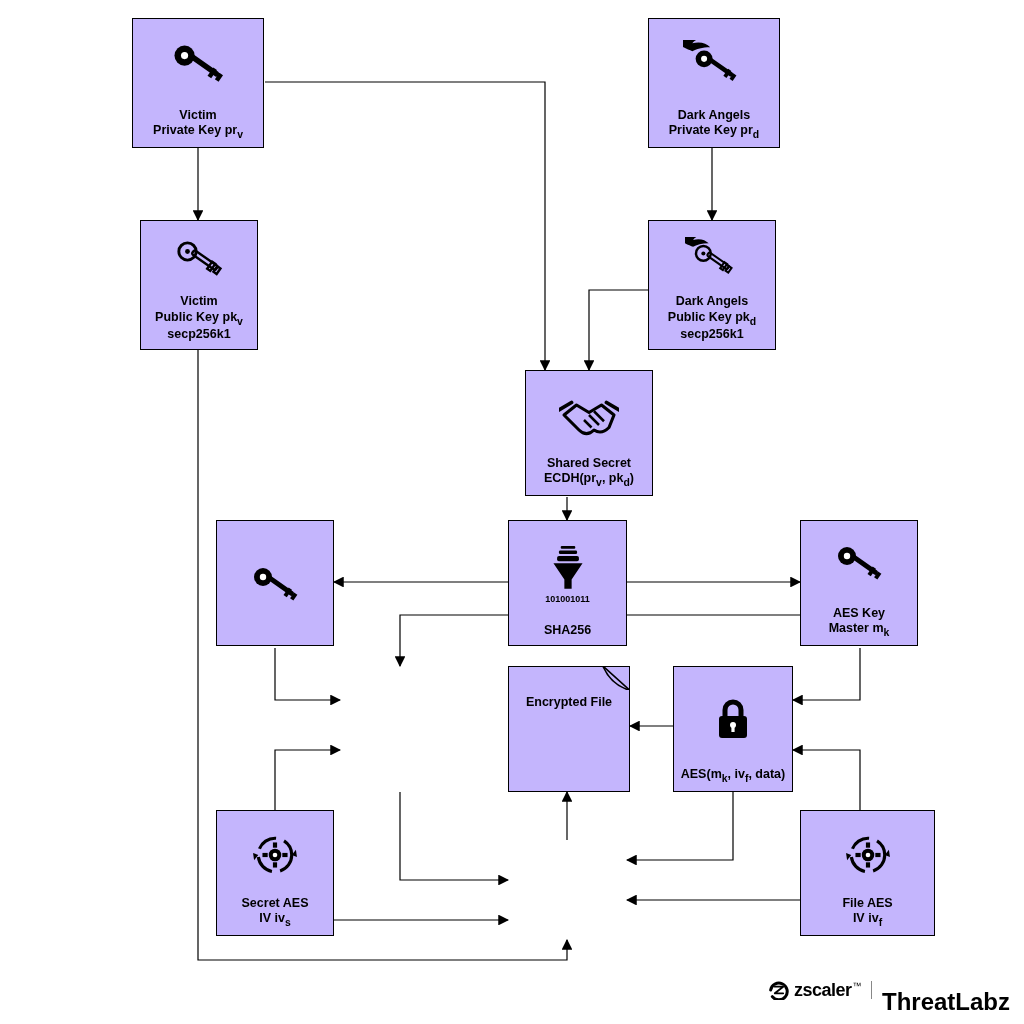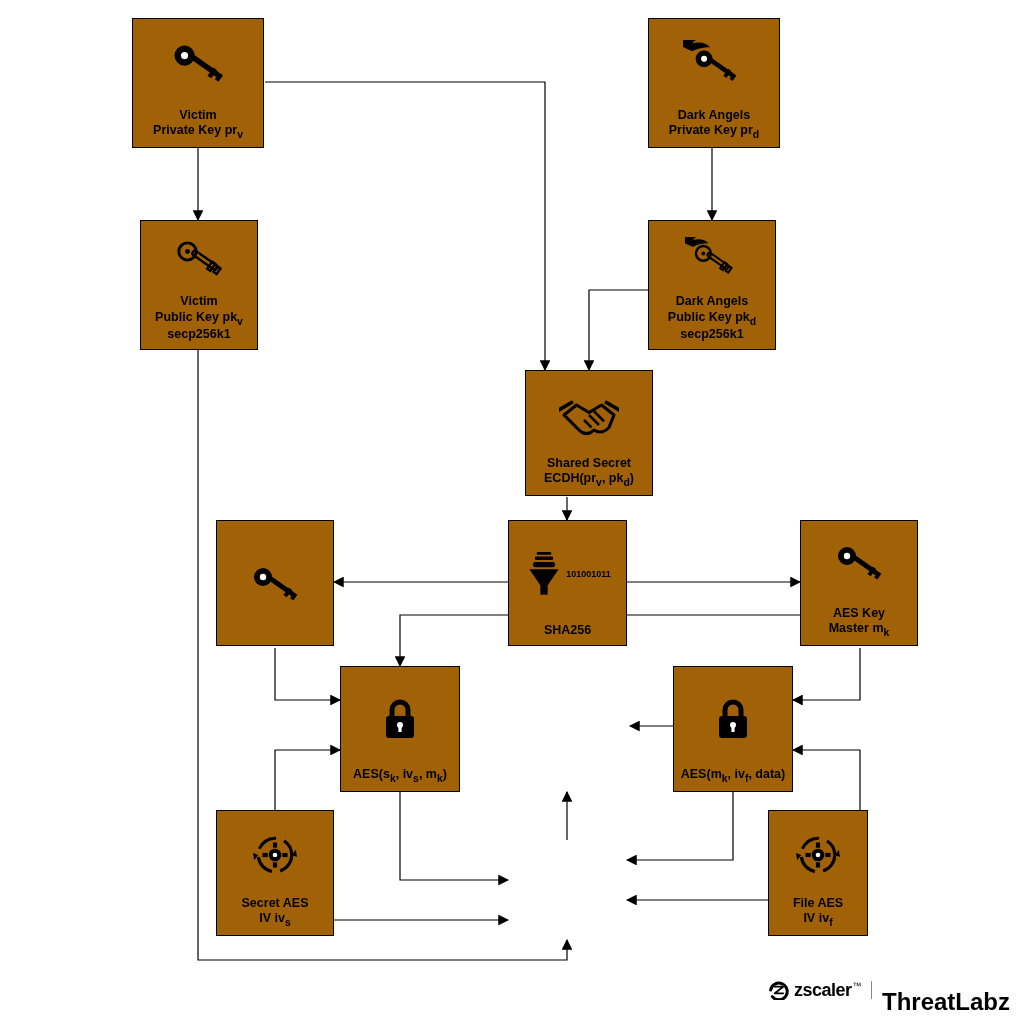--- a/index.html
+++ b/index.html
@@ -1,17 +1,17 @@
 <!DOCTYPE html>
 <html><head>
 <meta charset="utf-8">
 <style>
   html,body{margin:0;padding:0;width:1024px;height:1024px;background:#fff;font-family:Helvetica,Arial,sans-serif;}
   .canvas{position:relative;width:1024px;height:1024px;}
-  .node{position:absolute;border:1.2px solid #000;background:#a16207;display:flex;flex-direction:column;align-items:center;justify-content:flex-end;box-sizing:border-box;overflow:hidden;}
+  .node{position:absolute;border:1.2px solid #000;background:#c4b5fd;display:flex;flex-direction:column;align-items:center;justify-content:flex-end;box-sizing:border-box;overflow:hidden;}
   .node .iconslot{flex:1;display:flex;align-items:center;justify-content:center;width:100%;padding:6px 4px 0 4px;box-sizing:border-box;}
   .node .iconslot svg{max-width:100%;max-height:100%;}
   .node .lbl{width:100%;text-align:center;font-size:12.5px;font-weight:700;line-height:1.25;padding:2px 4px 6px 4px;box-sizing:border-box;}
   .node .lbl .sub{font-weight:700;}
   .arrow{stroke:#000;stroke-width:1.2;fill:none;}
   svg.wires{position:absolute;left:0;top:0;width:1024px;height:1024px;pointer-events:none;}
   .logo{position:absolute;right:14px;bottom:8px;display:flex;align-items:center;gap:10px;font-weight:700;}
   .logo .sep{width:1px;height:18px;background:#888;}
   .logo .z{font-size:18px;letter-spacing:-0.5px;}
   .logo .tm{font-size:9px;font-weight:400;vertical-align:super;margin-left:1px;}
@@ -199,21 +199,21 @@
           <use href="#ic-handshake"></use>
         </svg>
       </div>
   <div class="lbl">
     <span>Shared Secret</span><br>
     <span>ECDH(</span><span class="sub"><span>pr</span><sub>v</sub></span><span>, </span><span class="sub"><span>pk</span><sub>d</sub></span><span>)</span>
   </div>
 </div>
 
 <div class="node" style="left:508px;top:520px;width:119px;height:126px">
-  <div class="iconslot" style="flex-direction:row;gap:2px">
+  <div class="iconslot" style="flex-direction:column;gap:2px">
     <svg viewBox="0 -12 44 52" width="40">
           <use href="#ic-funnel"></use>
         </svg>
     <div style="font-size:9px;font-weight:700">101001011</div>
   </div>
   <div class="lbl">SHA256</div>
 </div>
 
 <div class="node" style="left:216px;top:520px;width:118px;height:126px">
   <div class="iconslot">
@@ -228,56 +228,52 @@
         <svg viewBox="0 0 50 44" width="50">
           <use href="#ic-key"></use>
         </svg>
       </div>
   <div class="lbl">
     <span>AES Key</span><br>
     <span>Master </span><span class="sub"><span>m</span><sub>k</sub></span>
   </div>
 </div>
 
-<div class="node" style="left:340px;top:666px;width:120px;height:126px">
+
+<div class="node" style="left:508px;top:666px;width:122px;height:126px;justify-content:flex-start">
+  <svg viewBox="0 0 90 18" width="122" style="position:absolute;top:-1px;right:-1px">
+        <use href="#ic-dogear"></use>
+      </svg>
+  <div class="lbl" style="padding-top:28px">Encrypted File</div>
+</div>
+
+<div class="node" style="left:673px;top:666px;width:120px;height:126px">
   <div class="iconslot">
         <svg viewBox="0 0 40 42" width="40">
           <use href="#ic-lock"></use>
         </svg>
       </div>
   <div class="lbl">
-    <span>AES(</span><span class="sub"><span>s</span><sub>k</sub></span><span>, </span><span class="sub"><span>iv</span><sub>s</sub></span><span>, </span><span class="sub"><span>m</span><sub>k</sub></span><span>)</span>
-  </div>
-</div>
-
-
-<div class="node" style="left:673px;top:666px;width:120px;height:126px">
-  <div class="iconslot">
-        <svg viewBox="0 0 40 42" width="40">
-          <use href="#ic-lock"></use>
-        </svg>
-      </div>
-  <div class="lbl">
     <span>AES(</span><span class="sub"><span>m</span><sub>k</sub></span><span>, </span><span class="sub"><span>iv</span><sub>f</sub></span><span>, </span><span>data)</span>
   </div>
 </div>
 
 <div class="node" style="left:216px;top:810px;width:118px;height:126px">
   <div class="iconslot">
         <svg viewBox="0 0 44 44" width="46">
           <use href="#ic-gear-cycle"></use>
         </svg>
       </div>
   <div class="lbl">
     <span>Secret AES</span><br>
     <span>IV </span><span class="sub"><span>iv</span><sub>s</sub></span>
   </div>
 </div>
 
-<div class="node" style="left:768px;top:810px;width:100px;height:126px">
+<div class="node" style="left:800px;top:810px;width:135px;height:126px">
   <div class="iconslot">
         <svg viewBox="0 0 44 44" width="46">
           <use href="#ic-gear-cycle"></use>
         </svg>
       </div>
   <div class="lbl">
     <span>File AES</span><br>
     <span>IV </span><span class="sub"><span>iv</span><sub>f</sub></span>
   </div>
 </div>

